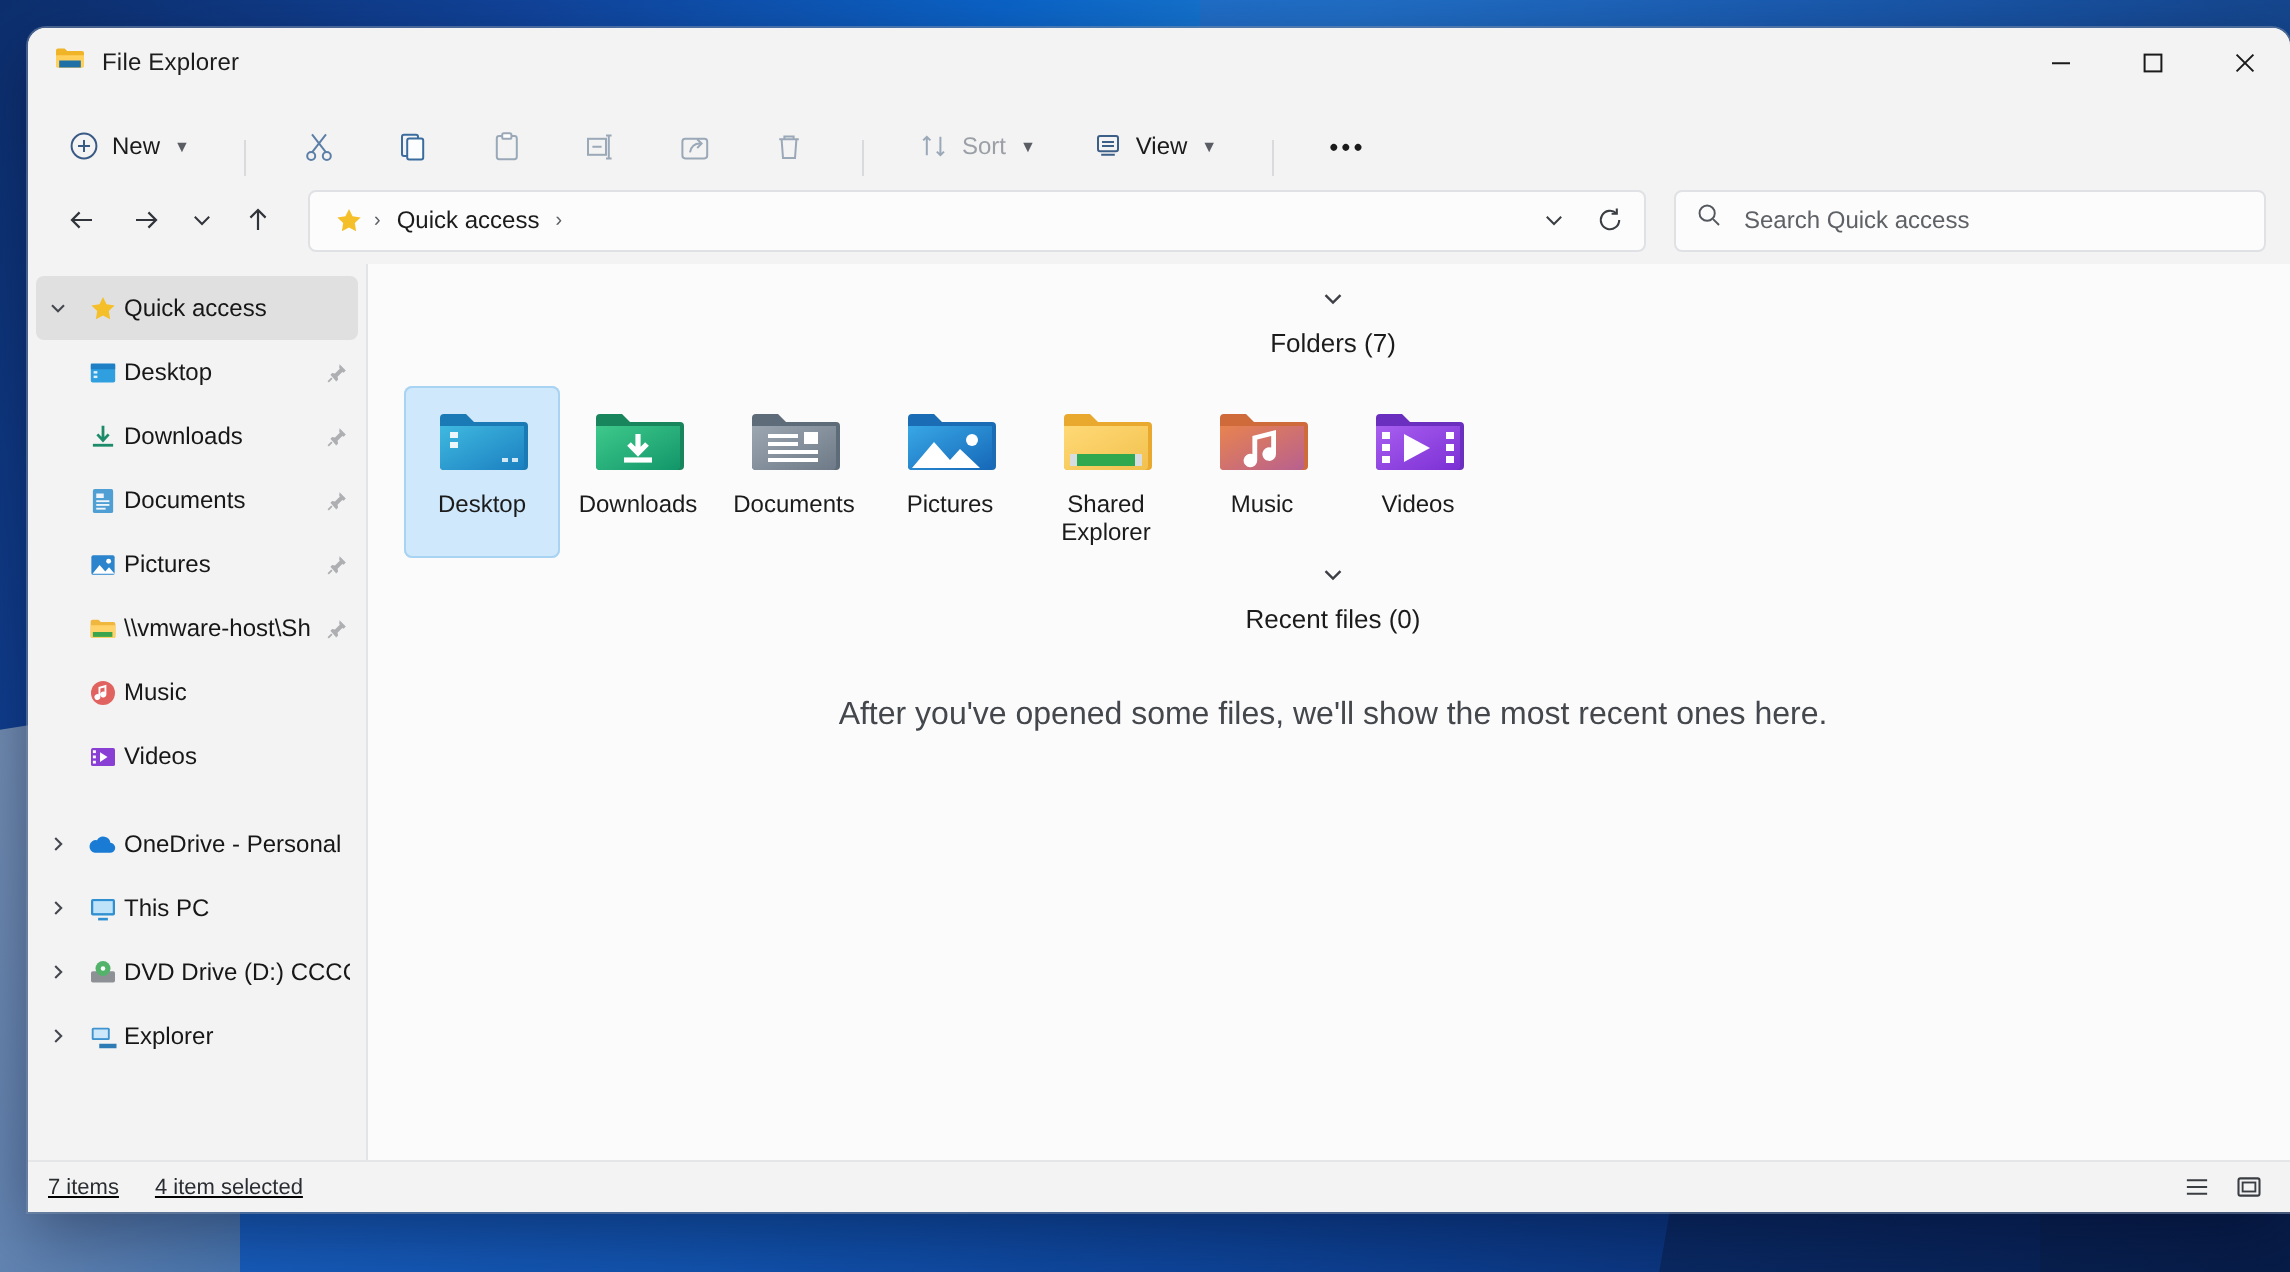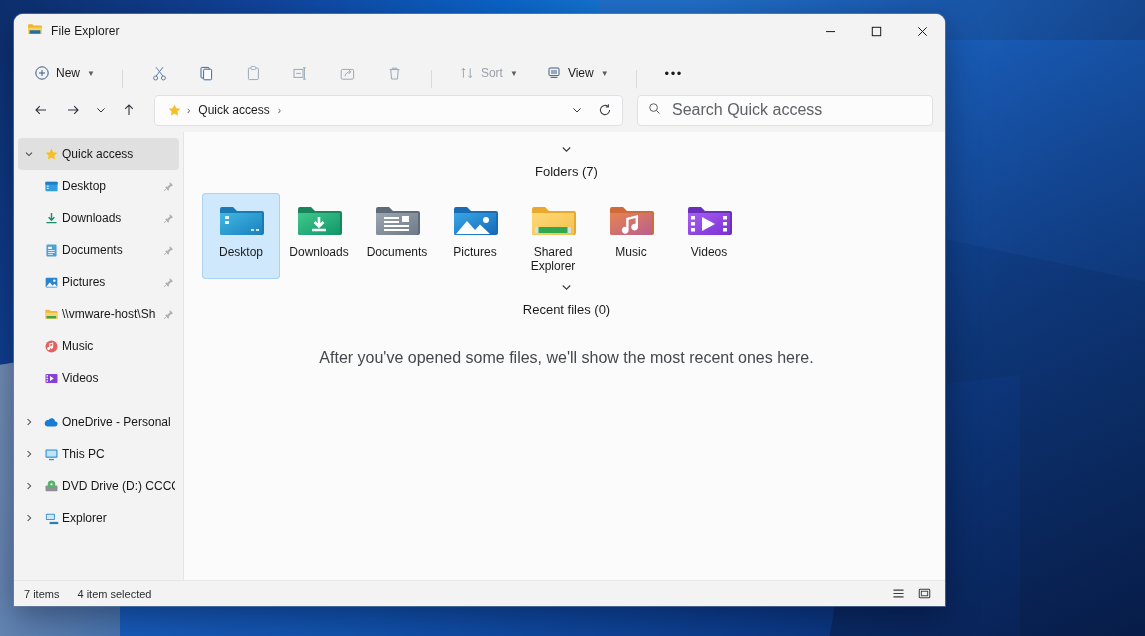--- a/index.html
+++ b/index.html
@@ -37,21 +37,21 @@
   .wp4 {
     left: 880px; top: 40px; width: 400px; height: 620px;
     background: linear-gradient(160deg, rgba(26,100,200,.55), rgba(6,24,66,.8));
     transform: skewX(-10deg);
   }
 
   
   #window {
     position: absolute;
     left: 14px; top: 14px;
-    width: 931px; height: 592px;
+    width: 1131px; height: 592px;
     background: #f3f3f3;
     border-radius: 9px 9px 0 0;
     box-shadow: 0 0 0 1px rgba(120,140,170,.55), 0 10px 34px rgba(0,0,20,.38);
     overflow: hidden;
     display: flex; flex-direction: column;
   }
 
   
   #titlebar {
     height: 34px;
@@ -151,21 +151,21 @@
     border: 1px solid #dfe1e4;
     border-radius: 4px;
     display: flex; align-items: center;
     padding: 0 10px;
     gap: 9px;
     flex: none;
   }
   #searchbox input {
     border: none; outline: none; background: transparent;
     font-family: "Liberation Sans", sans-serif;
-    font-size: 16px; color: #3b82f6;
+    font-size: 12px; color: #3b82f6;
     width: 100%;
   }
   #searchbox input::placeholder { color: #5e6166; }
 
   
   #body {
     flex: 1 1 auto;
     display: flex;
     min-height: 0;
     background: #fbfbfb;
@@ -250,20 +250,21 @@
   }
 
   
   #statusbar {
     height: 26px; flex: none;
     background: #f3f3f3;
     border-top: 1px solid #e5e6e8;
     display: flex; align-items: center;
     padding: 0 10px;
     gap: 18px;
+    text-decoration: underline;
   }
   .status-text { font-size: 11px; color: #2a2d32; }
   .status-right { margin-left: auto; display: flex; align-items: center; gap: 4px; }
   .view-btn {
     width: 22px; height: 20px;
     display: flex; align-items: center; justify-content: center;
     border-radius: 3px; color: #3a3d42;
   }
 </style>
 </head>

